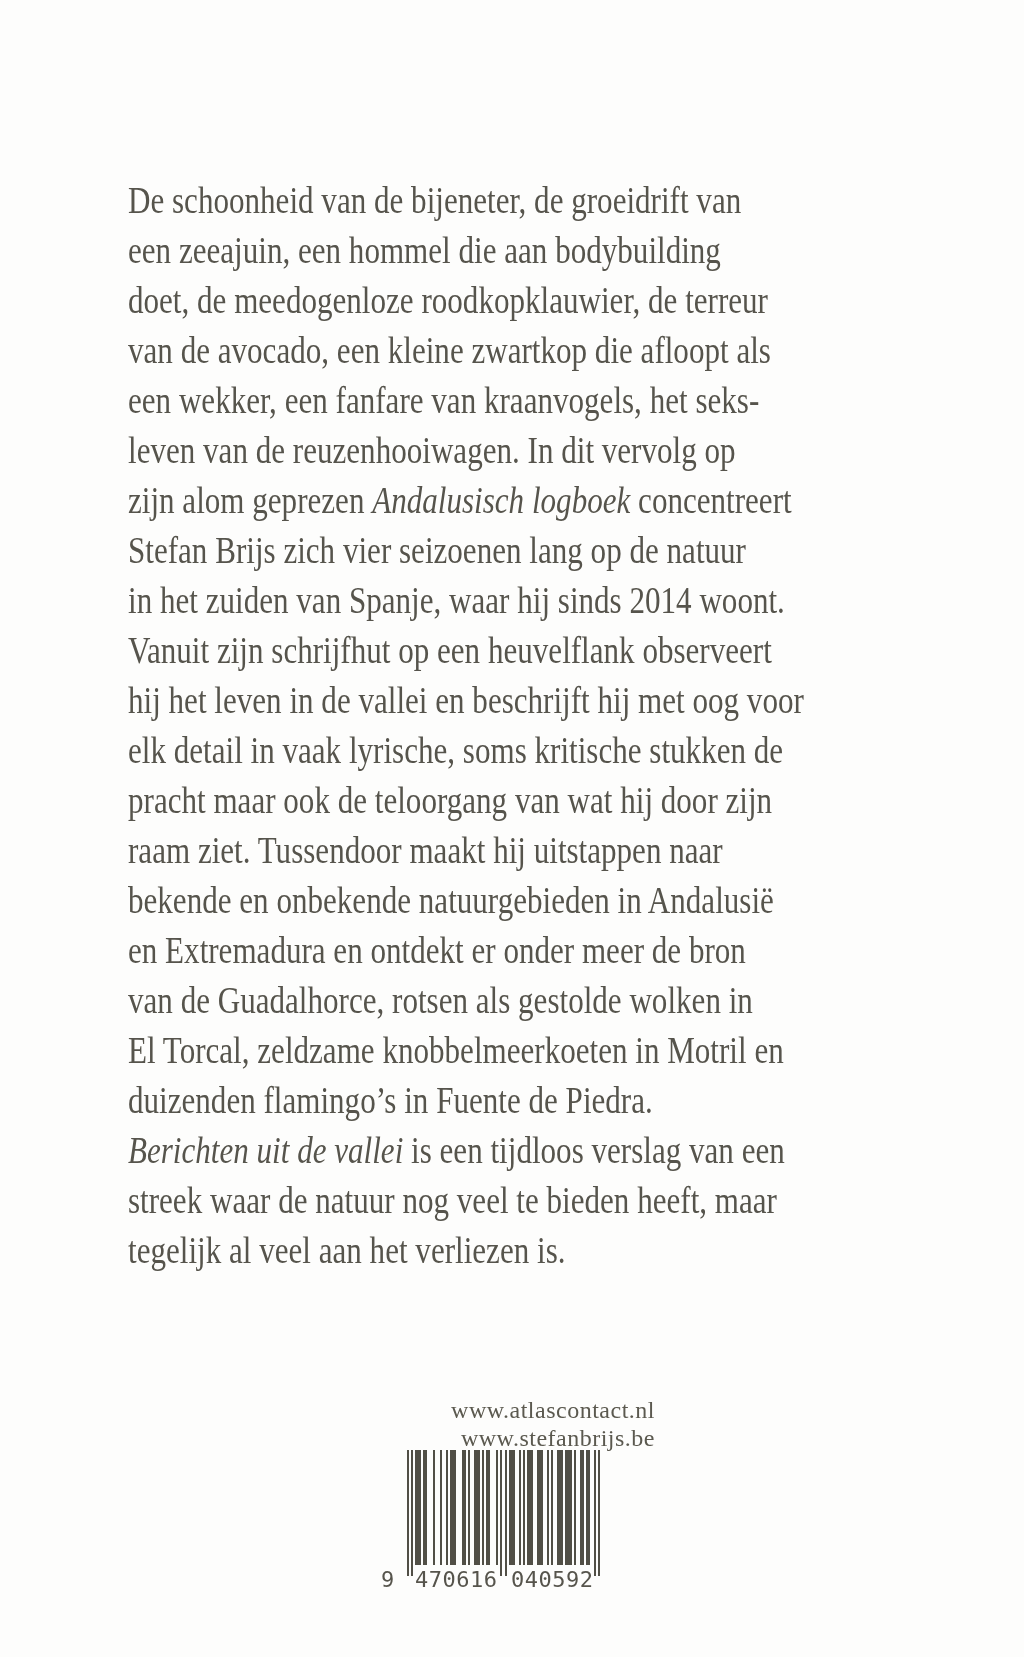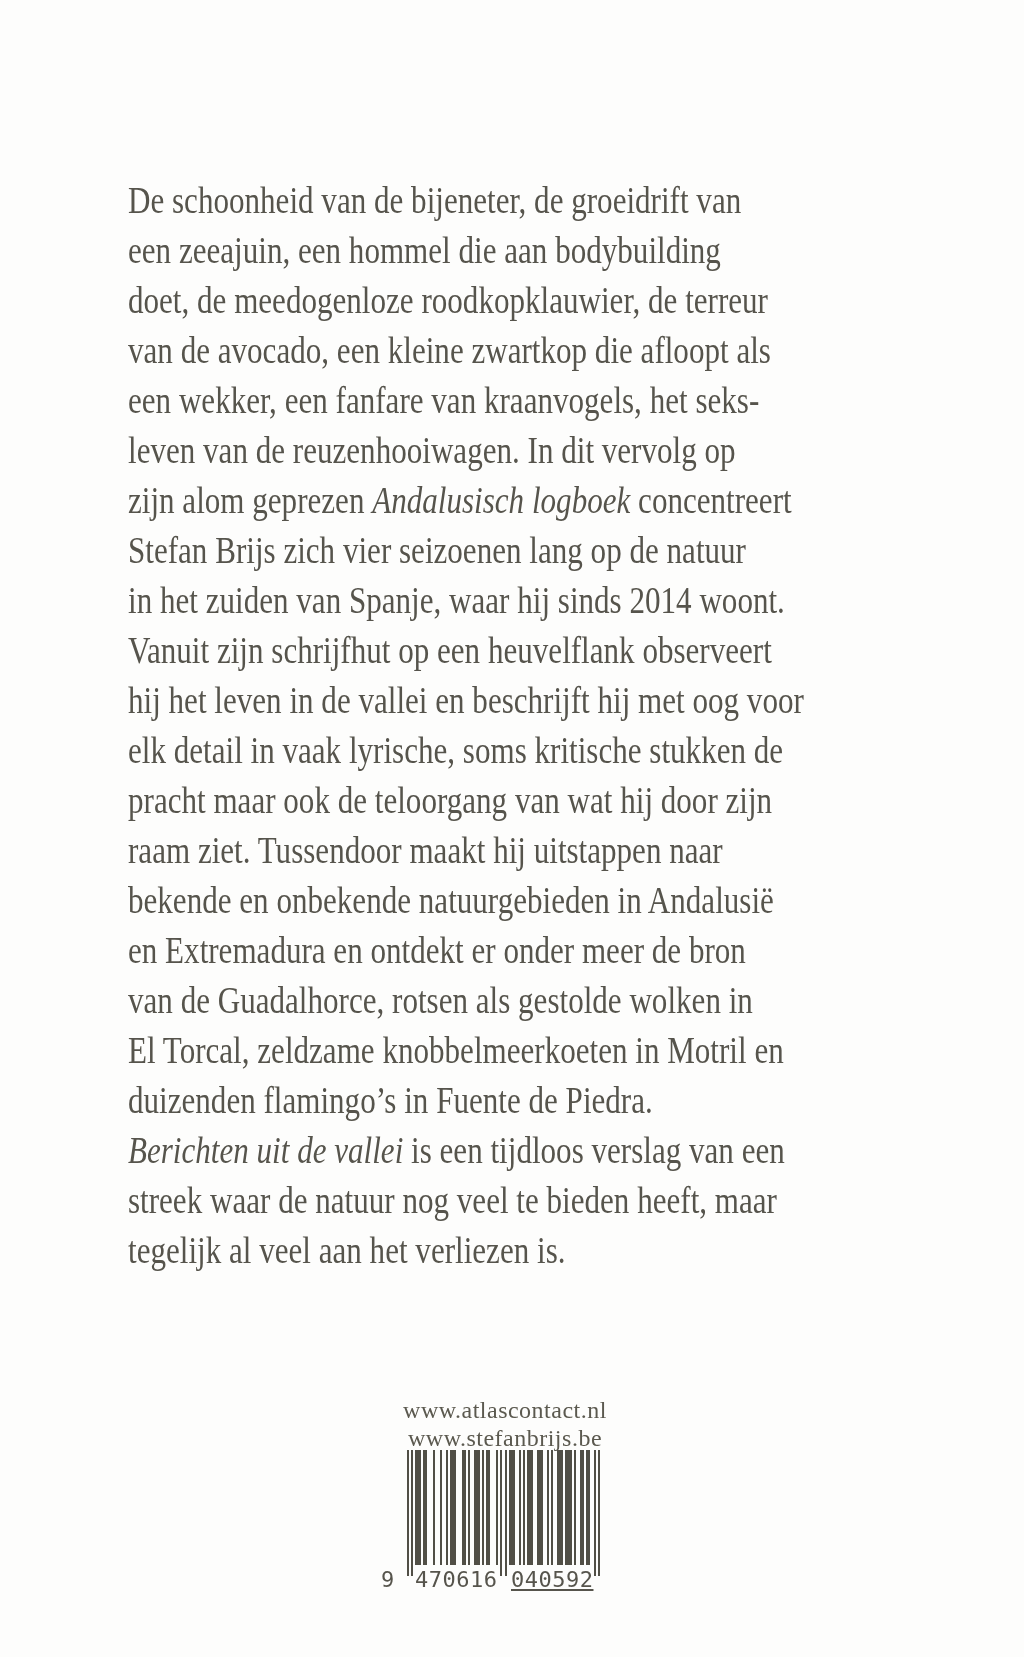--- a/index.html
+++ b/index.html
@@ -8,35 +8,35 @@
   .blurb{
     position:absolute;left:128px;top:176px;
     font-size:37px;line-height:50px;color:#56544c;
     transform:scaleX(0.84);transform-origin:0 0;
     white-space:nowrap;letter-spacing:0;
   }
   .blurb .line{height:50px;}
   .blurb .it{font-style:italic;}
   .footer-links{
     position:absolute;left:355px;top:1396px;width:300px;
-    text-align:center;color:#5b594f;font-size:24px;line-height:28px;
+    text-align:right;color:#5b594f;font-size:24px;line-height:28px;
     letter-spacing:0.5px;
   }
   .barcode{position:absolute;left:407px;top:1450px;width:193px;height:140px;}
   .barcode .bars{position:absolute;left:0;top:0;width:193px;height:126px;}
   .barcode .bar{position:absolute;top:0;height:115px;background:#514f46;}
   .barcode .bar.guard{height:126px;}
   .barcode .digits{
     position:absolute;top:119px;left:0;width:193px;height:22px;
     font-family:"DejaVu Sans Mono",monospace;font-size:22px;line-height:22px;
     color:#56544c;letter-spacing:0.5px;
   }
   .barcode .d-first{position:absolute;left:-26px;top:0;}
   .barcode .d-left{position:absolute;left:8px;top:0;}
-  .barcode .d-right{position:absolute;left:104px;top:0;text-decoration:underline;}
+  .barcode .d-right{position:absolute;left:104px;top:0;}
 </style>
 </head>
 <body>
 
 <div class="cover">
 
   <div class="blurb">
     <div class="line"><span>De schoonheid van de bijeneter, de groeidrift van</span></div>
     <div class="line"><span>een zeeajuin, een hommel die aan bodybuilding</span></div>
     <div class="line"><span>doet, de meedogenloze roodkopklauwier, de terreur</span></div>

